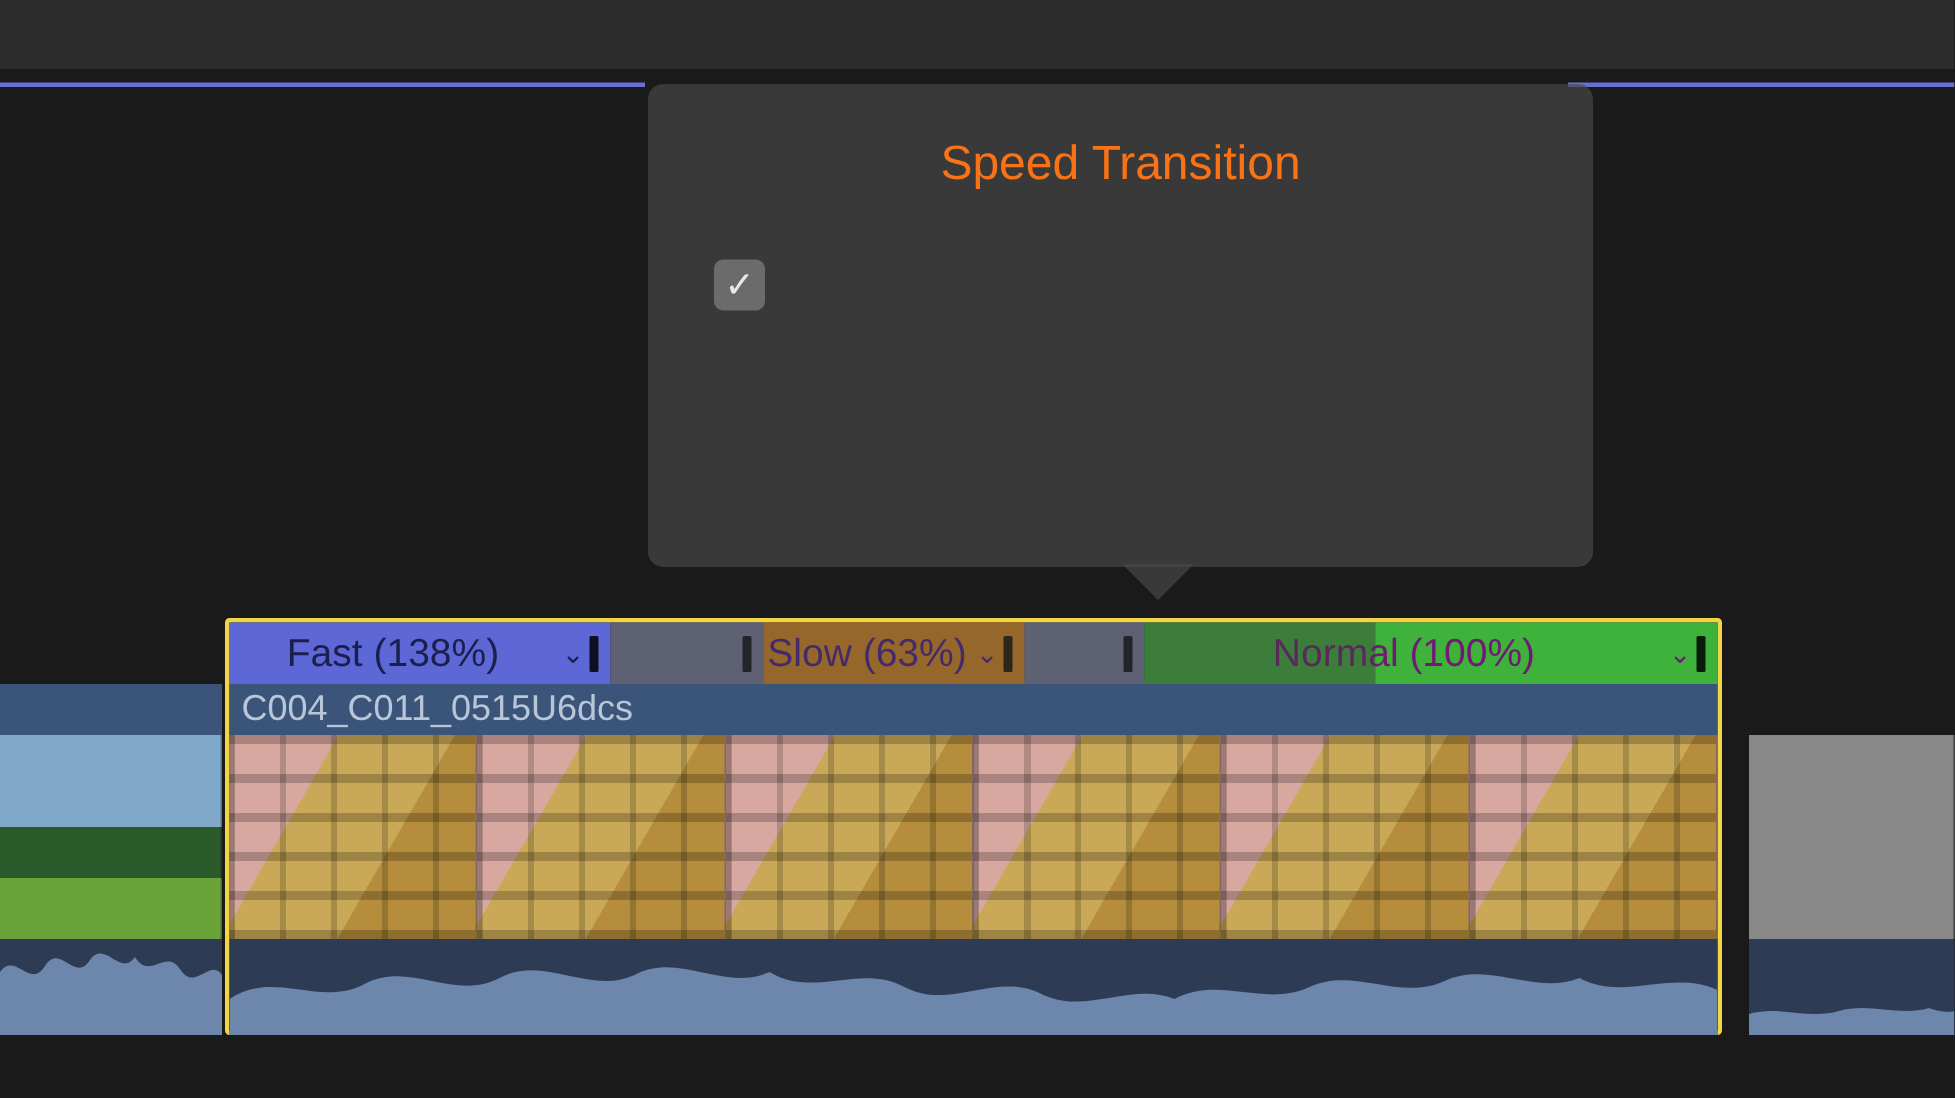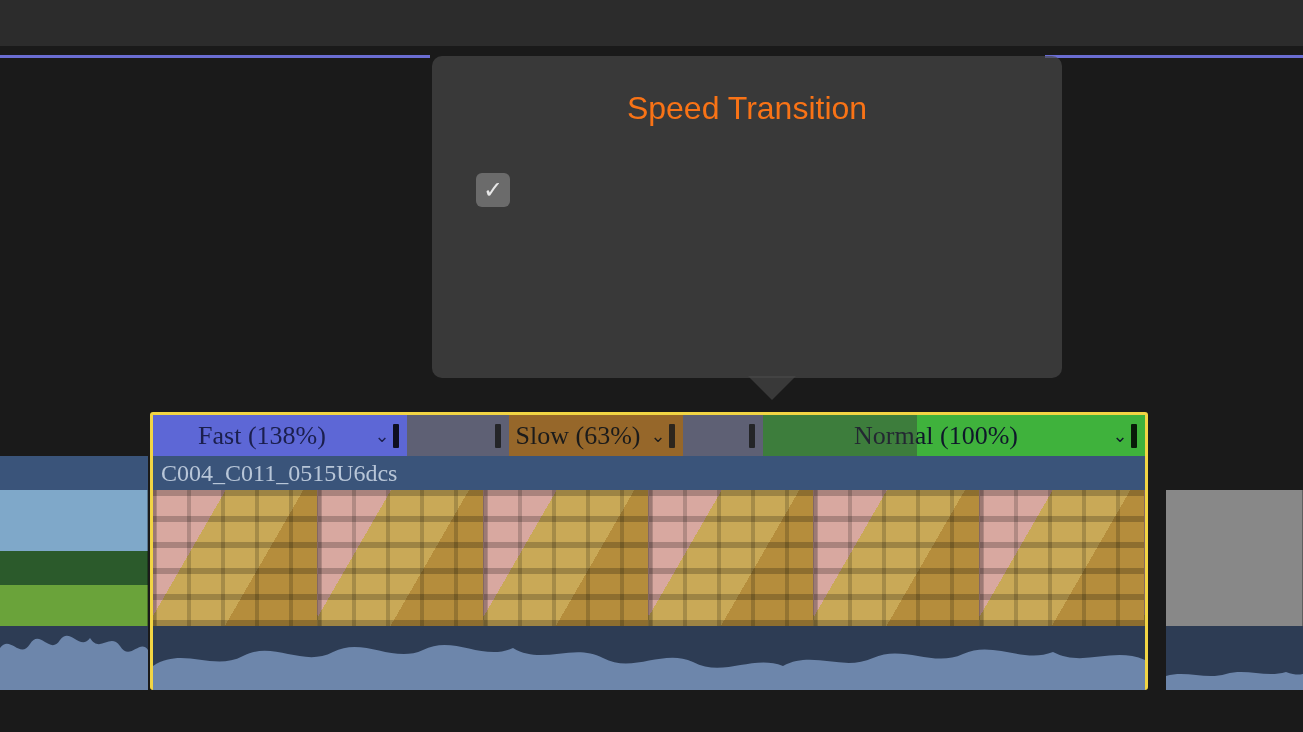--- a/index.html
+++ b/index.html
@@ -2,42 +2,42 @@
 <html><head>
 <meta charset="utf-8">
 <style>
   * { box-sizing: border-box; margin: 0; padding: 0; }
   html, body { width: 1303px; height: 732px; background: #1a1a1a; font-family: -apple-system, "Helvetica Neue", Arial, sans-serif; overflow: hidden; }
   .topbar { height: 46px; background: #2c2c2c; width: 100%; }
   .ruler-area { position: relative; height: 70px; }
   .ruler-line { position: absolute; top: 9px; left: 0; right: 0; height: 3px; background: linear-gradient(to right, #6a6dd2 0 430px, rgba(0,0,0,0) 430px 1045px, #6a6dd2 1045px 100%); }
   .timecode { position: absolute; top: 28px; left: 22px; color: #7a7a7a; font-size: 28px; letter-spacing: 1px; font-weight: 400; }
   .timeline { position: absolute; left: 0; right: 0; top: 412px; height: 278px; }
-  .clip { position: absolute; top: 0; height: 278px; font-family: Liberation Serif, serif; }
+  .clip { position: absolute; top: 0; height: 278px; }
   .clip-left { left: 0; width: 148px; }
   .clip-main { left: 150px; width: 998px; border: 3px solid #f2d544; border-radius: 3px; }
   .clip-right { left: 1166px; width: 137px; }
   .clip-label-strip { position: absolute; top: 44px; left: 0; right: 0; height: 34px; background: #3a547a; color: #b8c6d8; font-size: 24px; padding-left: 8px; display: flex; align-items: center; overflow: hidden; white-space: nowrap; }
   .clip-main .clip-label-strip { top: 41px; text-align: right; }
   .thumbs { position: absolute; top: 78px; left: 0; right: 0; height: 136px; display: flex; }
   .clip-main .thumbs { top: 75px; }
   .thumb { flex: 1; background: #888; border-right: 1px solid rgba(0,0,0,0.3); }
   .waveform { position: absolute; top: 214px; left: 0; right: 0; height: 64px; background: #2d3c54; overflow: hidden; }
   .clip-main .waveform { top: 211px; }
   .wave-fill { width: 100%; height: 100%; display: block; }
   
   .speed-bar { position: absolute; top: 0; left: 0; right: 0; height: 41px; display: flex; }
   .seg { height: 100%; display: flex; align-items: center; position: relative; font-size: 26px; color: rgba(0,0,0,0.9); }
   .seg .label { flex: 1; text-align: center; white-space: nowrap; overflow: hidden; }
   .seg .chev { width: 22px; text-align: center; font-size: 18px; }
   .seg .bar-end { width: 6px; height: 24px; background: rgba(0,0,0,0.85); margin-left: auto; margin-right: 8px; border-radius: 1px; }
   .seg-fast   { background: #5d67d6; color: #1b1f4d; }
   .seg-trans  { background: #7a7fa2; }
-  .seg-slow   { background: #e08a1c; color: #000000; }
-  .seg-normal { background: #3fb23c; color: #0f172a; }
+  .seg-slow   { background: #e08a1c; color: #4c1d95; }
+  .seg-normal { background: #3fb23c; color: #701a75; }
   .seg-overlay { position: absolute; inset: 0; background: rgba(60,60,60,0.45); pointer-events: none; }
   
   .popover { position: absolute; left: 432px; top: 56px; width: 630px; height: 322px; background: rgba(72,72,72,0.68); border-radius: 10px; color: #c9c9c9; font-size: 30px; z-index: 10; }
   .popover-title { text-align: center; padding-top: 34px; font-size: 32px; color: #f97316; }
   .popover-row { display: flex; align-items: center; margin-top: 46px; padding: 0 44px; }
   .popover-row .lbl { flex: 1; text-align: right; padding-right: 28px; font-size: 30px; }
   .popover-row .ctrl { flex: 0 0 200px; display: flex; align-items: center; }
   .checkbox { width: 34px; height: 34px; border-radius: 6px; background: #6b6b6b; display: flex; align-items: center; justify-content: center; color: #e8e8e8; font-size: 24px; cursor: pointer; }
   .edit-btn { background: #6a6a6a; color: #e4e4e4; border: none; border-radius: 8px; padding: 10px 46px; font-size: 30px; cursor: pointer; }
   .popover-arrow { position: absolute; bottom: -22px; left: 316px; width: 0; height: 0; border-left: 24px solid transparent; border-right: 24px solid transparent; border-top: 24px solid rgba(72,72,72,0.68); }

